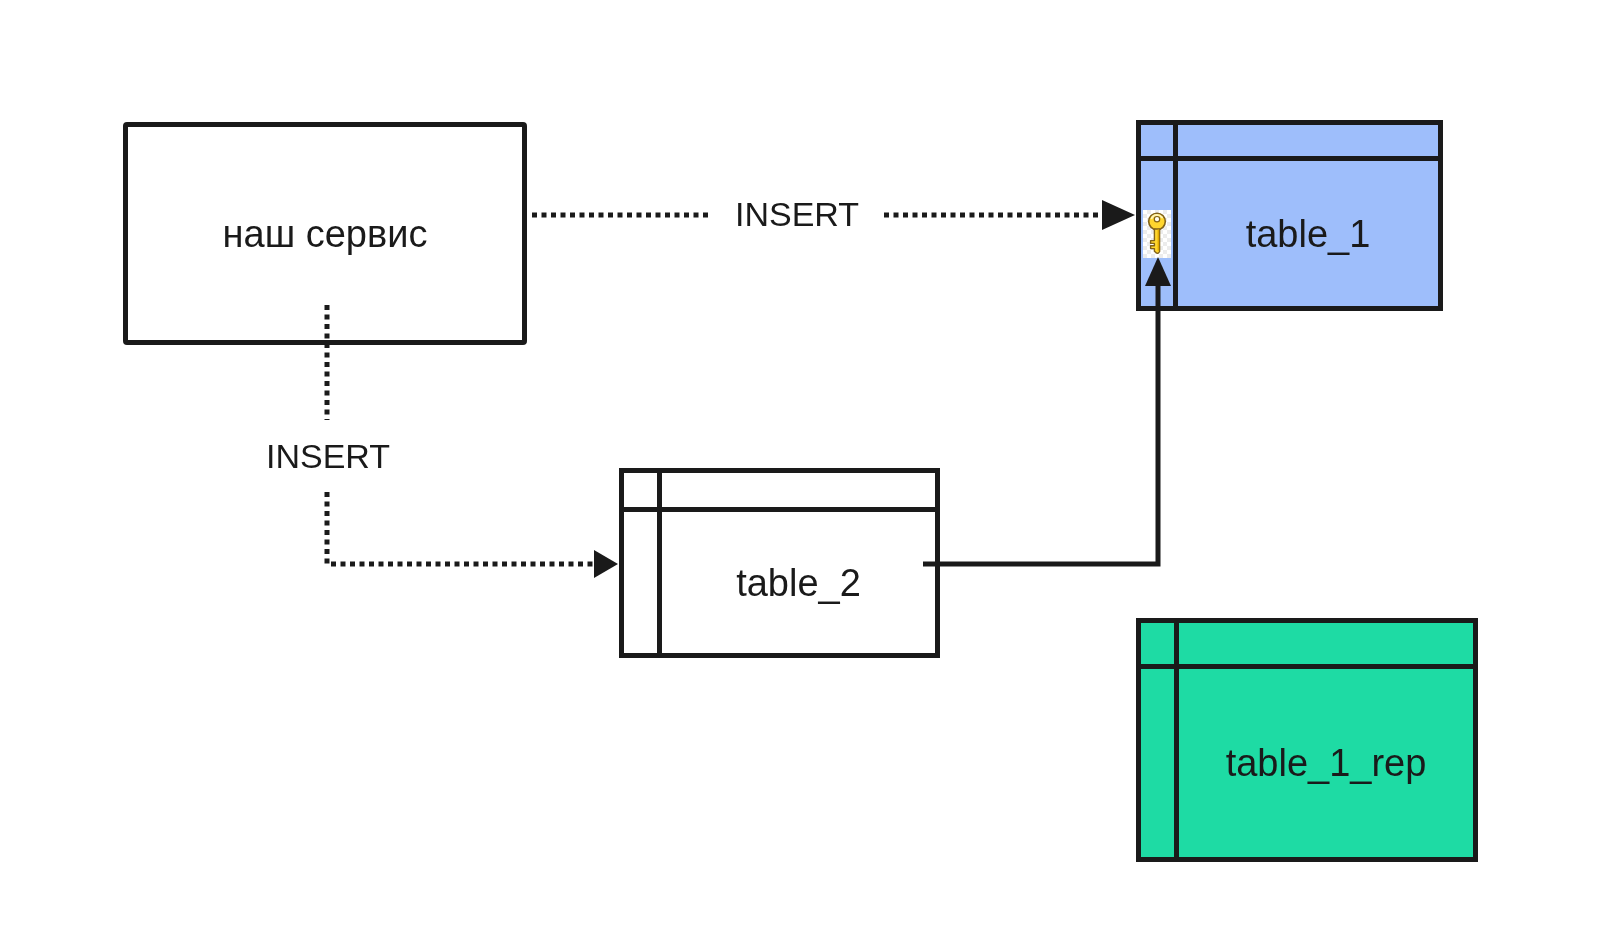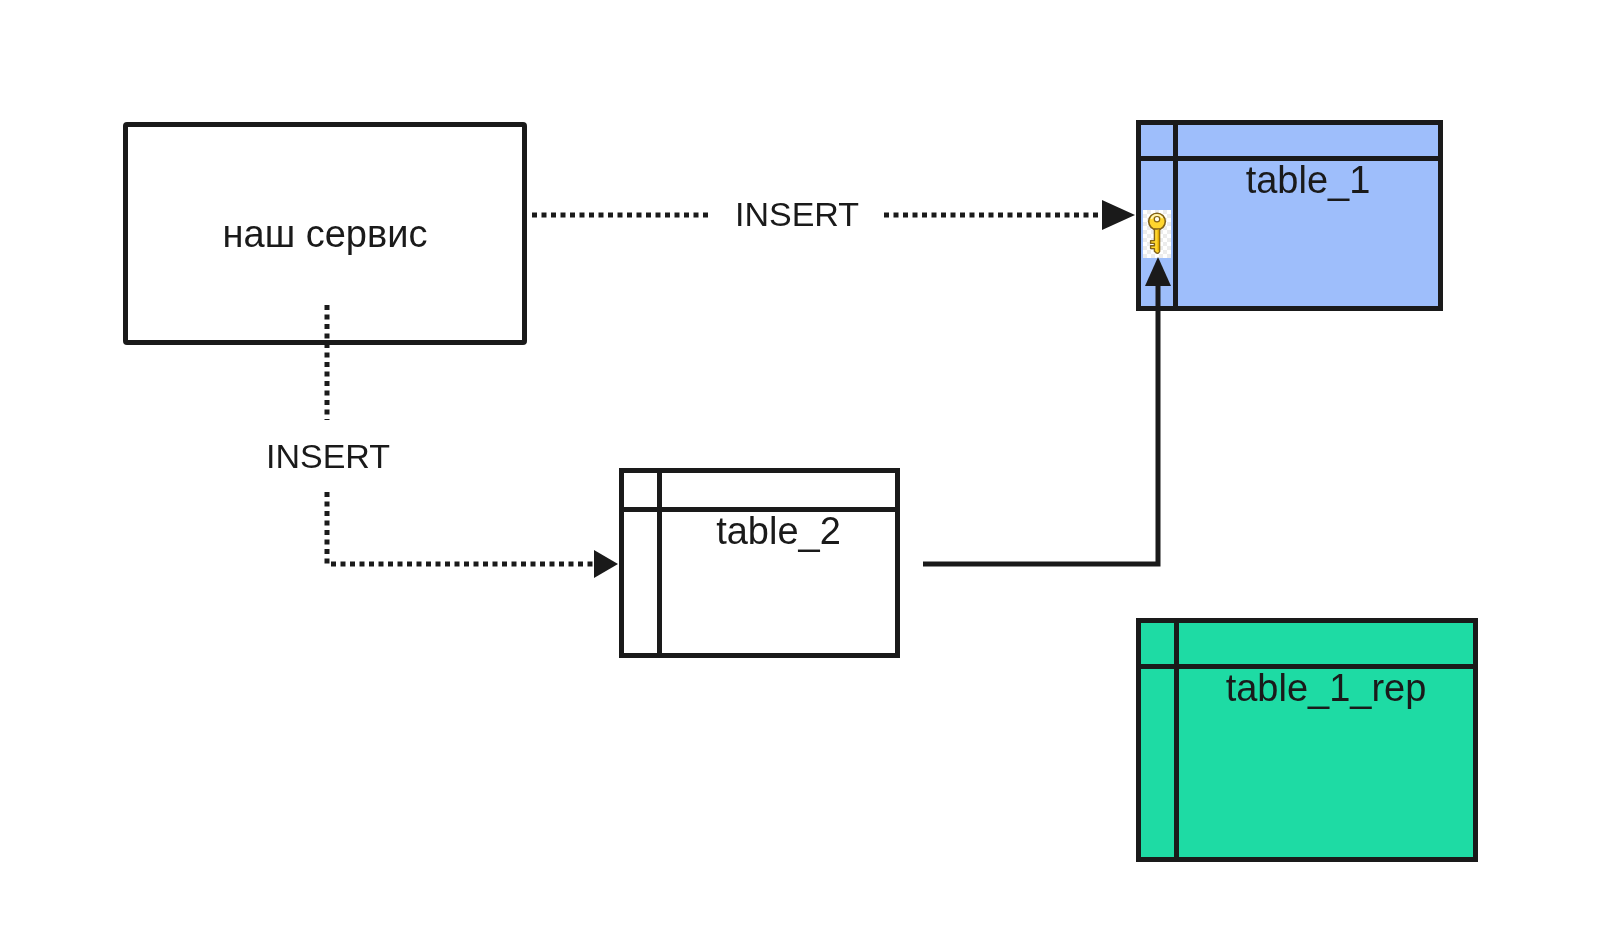--- a/index.html
+++ b/index.html
@@ -49,39 +49,39 @@
   .db-table .header-divider {
     position: absolute;
     left: 0; right: 0;
     height: 5px;
     background: var(--line, #1a1a1a);
   }
   .db-table .table-label-area {
     position: absolute;
     right: 0; bottom: 0;
     display: flex;
-    align-items: flex-start;
+    align-items: center;
     justify-content: center;
   }
   .db-table .label {
     font-size: 38px;
     line-height: 1;
     white-space: nowrap;
   }
   #table-1 {
     left: 1136px; top: 120px;
     width: 307px; height: 191px;
     background: var(--table1-fill, #9ebefb);
   }
   #table-1 .col-divider    { left: 32px; }
   #table-1 .header-divider { top: 31px; }
   #table-1 .table-label-area { left: 37px; top: 36px; }
   #table-2 {
     left: 619px; top: 468px;
-    width: 281px; height: 190px;
+    width: 321px; height: 190px;
     background: var(--table2-fill, #ffffff);
   }
   #table-2 .col-divider    { left: 33px; }
   #table-2 .header-divider { top: 34px; }
   #table-2 .table-label-area { left: 38px; top: 39px; }
   #table-1-rep {
     left: 1136px; top: 618px;
     width: 342px; height: 244px;
     background: var(--table1rep-fill, #1edba4);
   }

